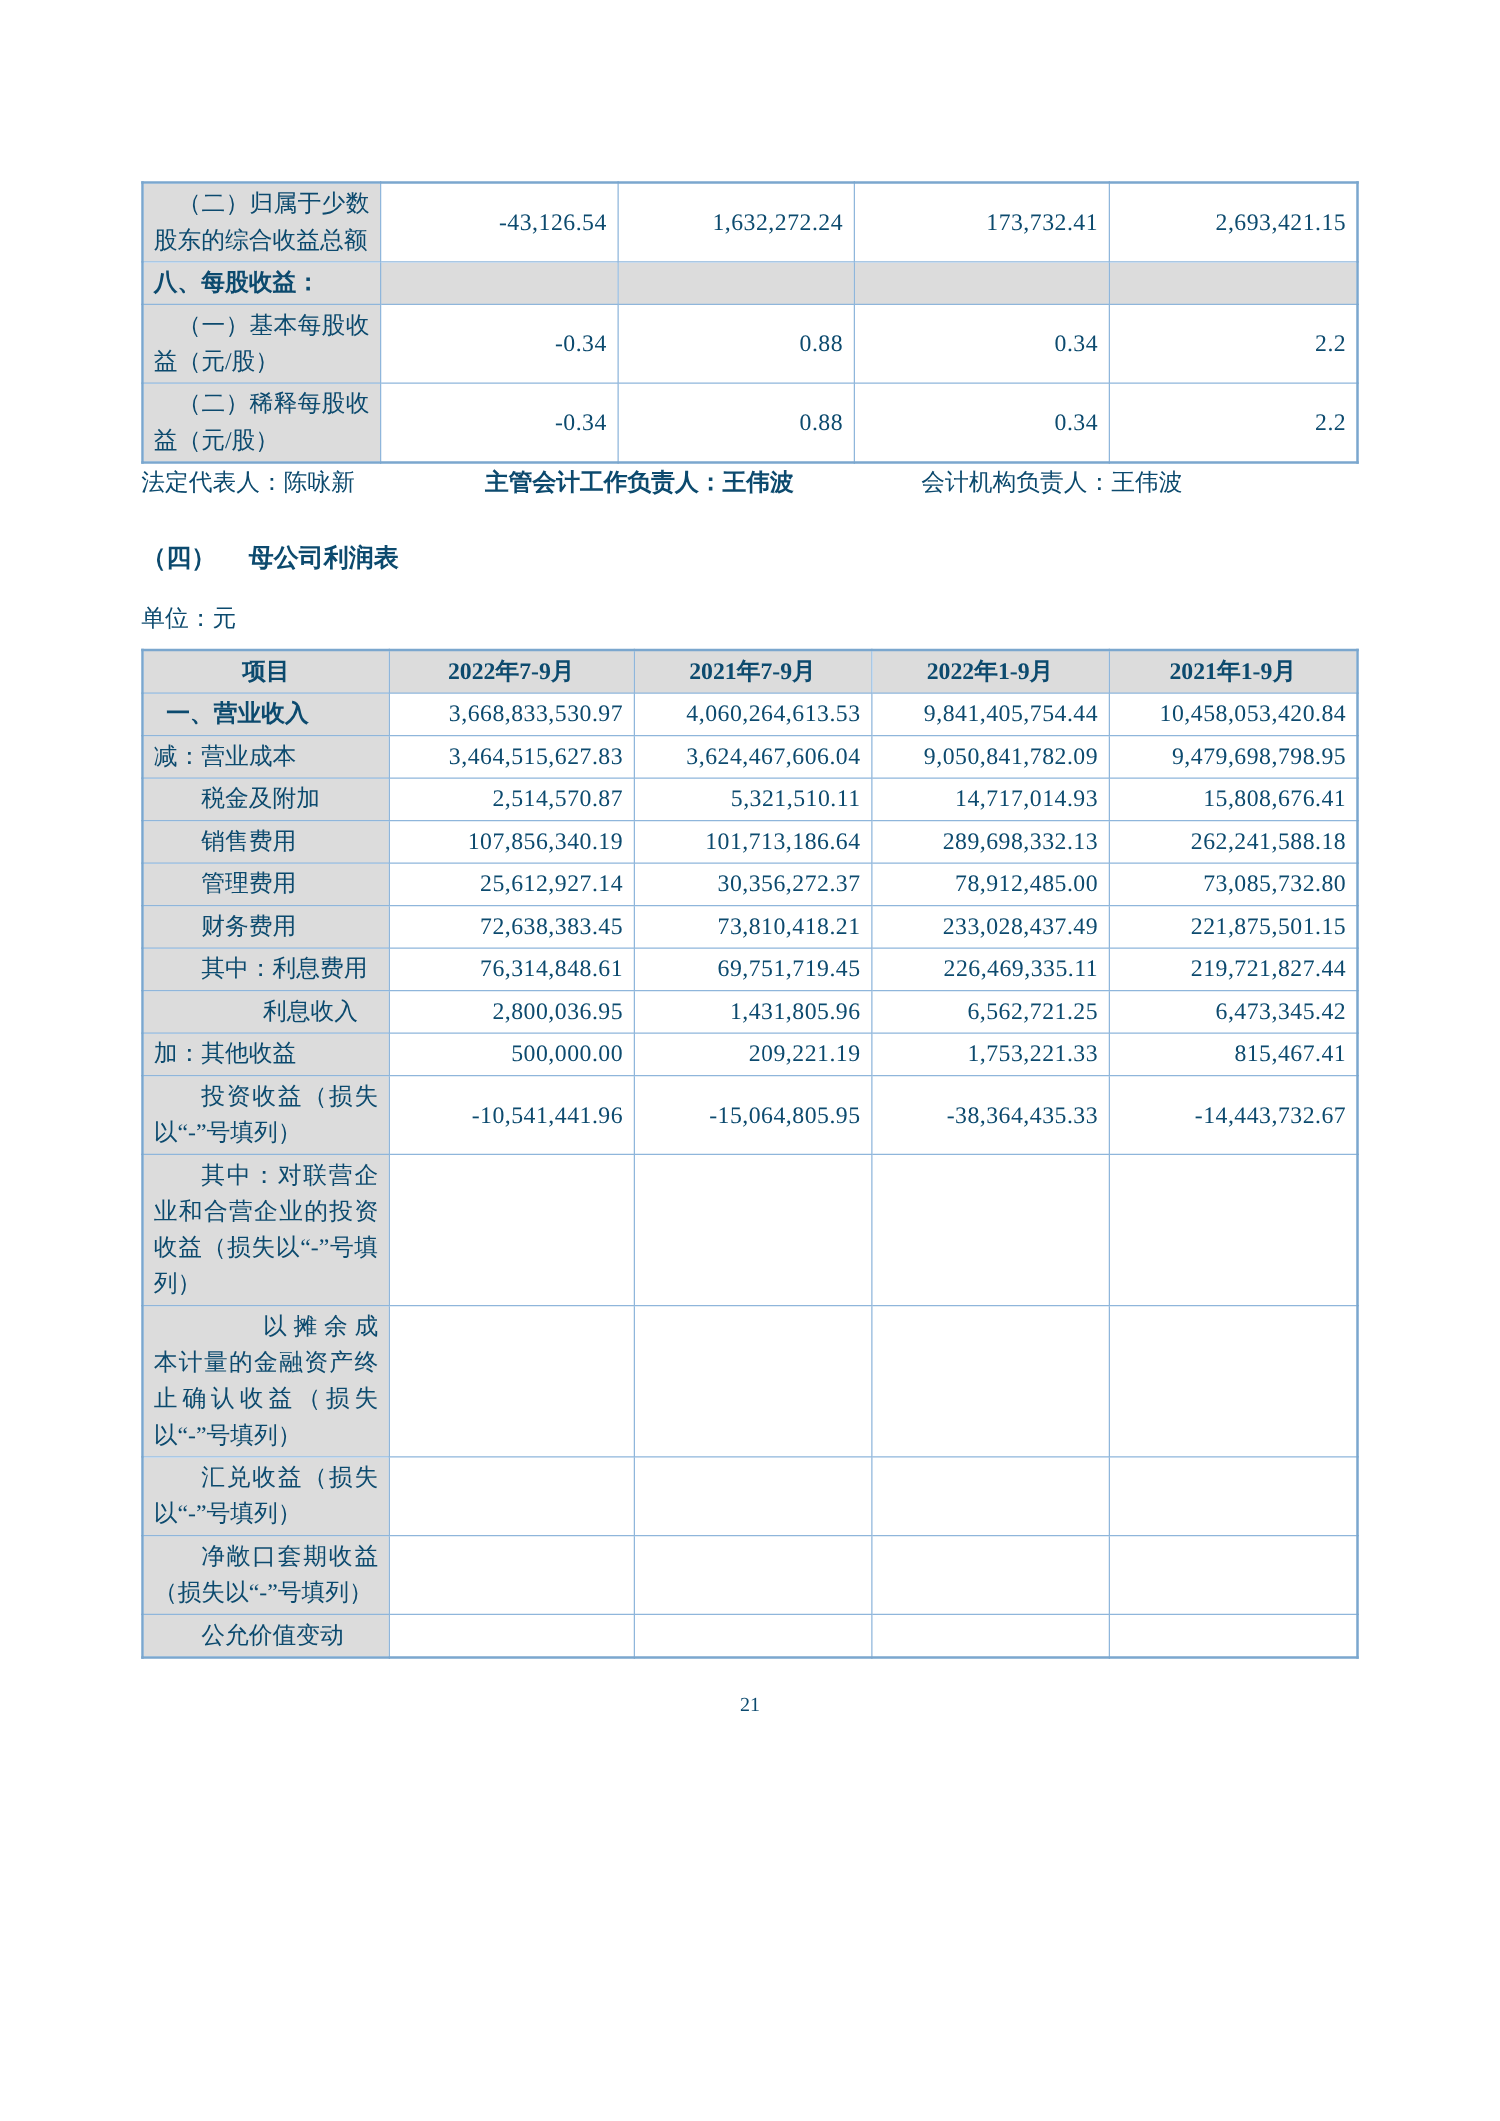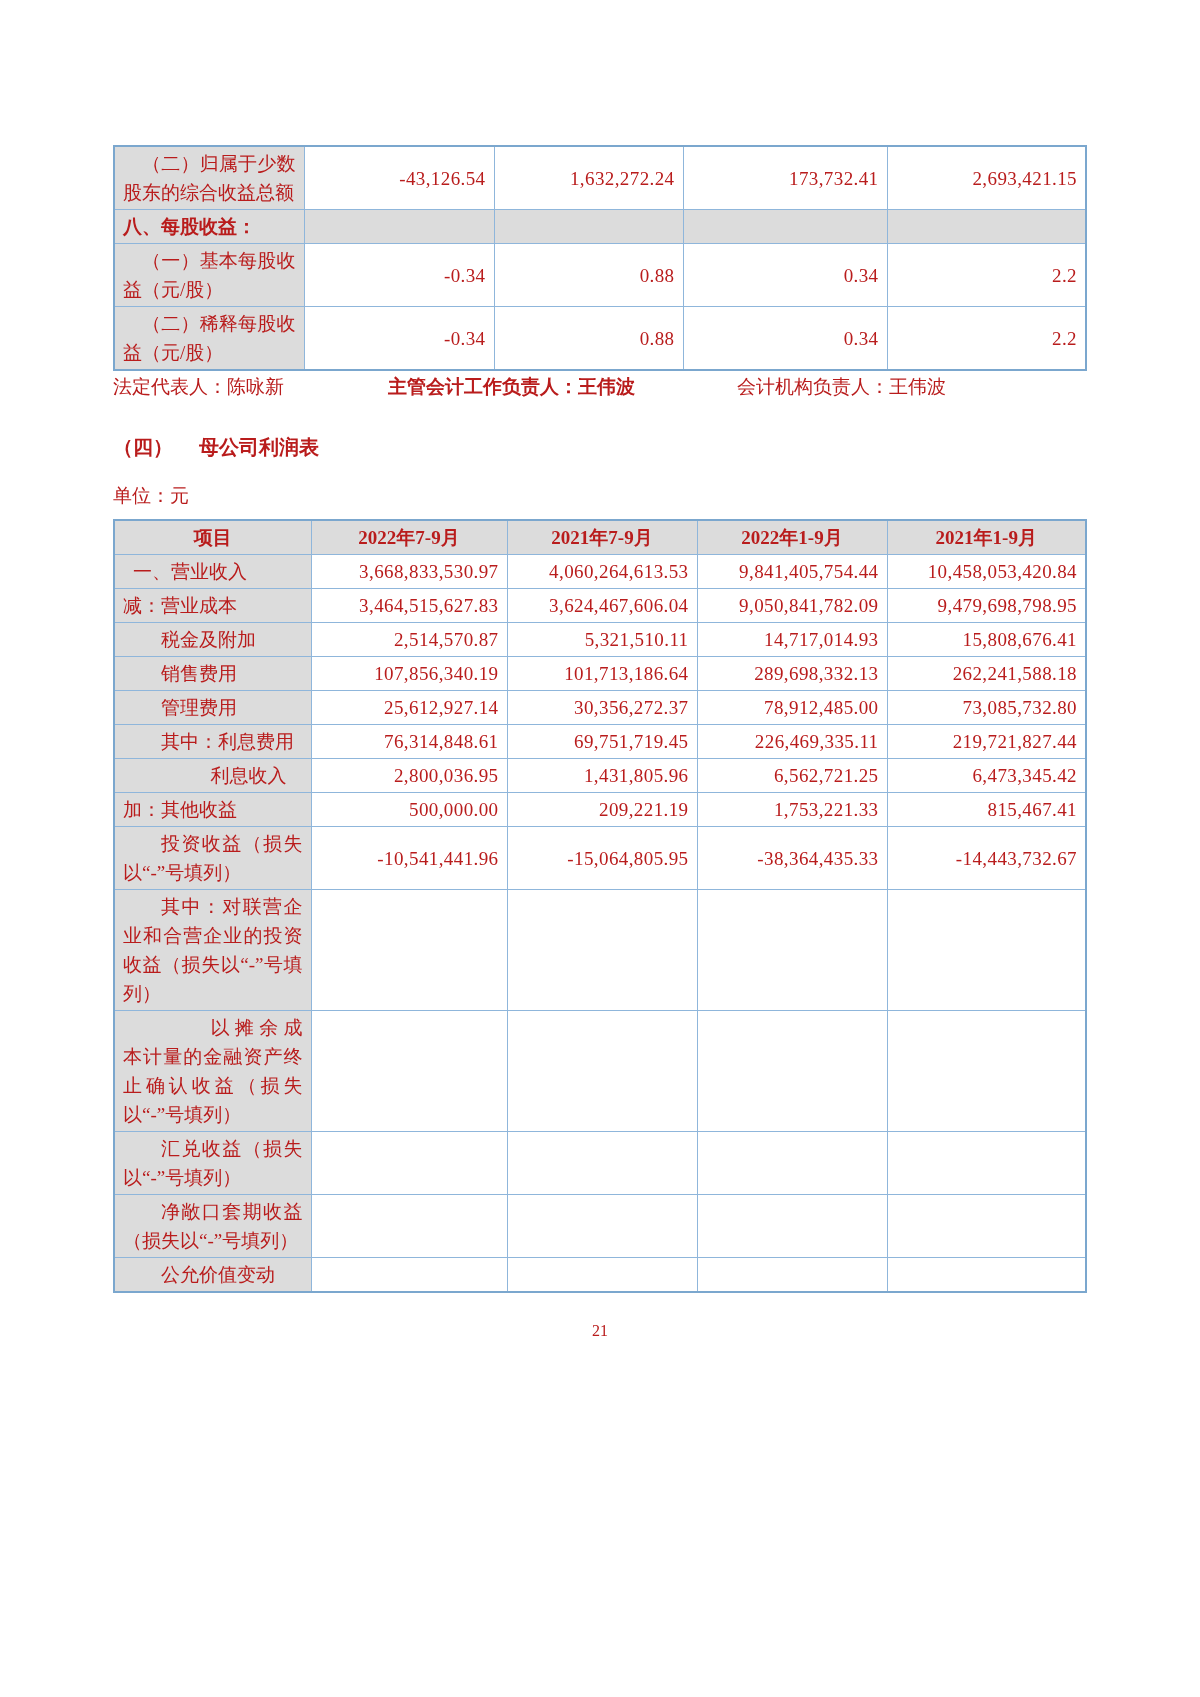--- a/index.html
+++ b/index.html
@@ -1,18 +1,18 @@
 <!DOCTYPE html>
 <html><head>
 <meta charset="utf-8">
 <style>
   html,body { margin:0; padding:0; background:#ffffff; }
   .page {
     position:relative; width:1200px; height:1697px; overflow:hidden;
-    background:#ffffff; color:#b91c1c;
+    background:#ffffff; color:#0c4a6e;
     font-family:"Liberation Serif","DejaVu Serif",serif;
   }
   .content { position:absolute; left:113px; top:0; width:974px; }
 
   table.fintable {
     border-collapse:collapse; table-layout:fixed; width:974px;
     border:2px solid #7BA7CE;
   }
   .fintable td, .fintable th {
     border:1px solid #8FB6DB;
@@ -20,21 +20,21 @@
     padding:2px 8px; overflow:hidden; word-break:break-all;
   }
   .fintable tr { height:30px; }
   .fintable tr.hdr { height:33px; }
   .fintable tr.section-row { height:32px; }
   .fintable th { background:#DCDCDC; font-weight:bold; }
   td.lbl { background:#DCDCDC; text-align:justify; }
   td.num { background:#ffffff; text-align:right; letter-spacing:0.4px; }
   tr.section-row td { background:#DCDCDC; }
   tr.section-row td.lbl { font-weight:bold; }
-  td.lbl.b { font-weight:normal;padding-left:18px; }
+  td.lbl.b { font-weight:bold;padding-left:18px; }
   .t1 td.lbl.ind-1 { text-indent:1em; }
   .t2 td.lbl.ind-1 { text-indent:2em; }
   .t2 td.lbl.ind-2 { text-indent:4.6em; }
 
   #table1 { margin-top:145px; }
 
   .sig { position:relative; height:24px; margin-top:5px; font-size:19px; line-height:22px; }
   .sig span { position:absolute; top:0; white-space:nowrap; }
   .sig .s1 { left:0; }
   .sig .s2 { left:275px;font-weight:bold; }
@@ -154,20 +154,27 @@
             <td class="num">262,241,588.18</td>
           </tr>
           <tr>
             <td class="lbl ind-1">管理费用</td>
             <td class="num">25,612,927.14</td>
             <td class="num">30,356,272.37</td>
             <td class="num">78,912,485.00</td>
             <td class="num">73,085,732.80</td>
           </tr>
           <tr>
+            <td class="lbl ind-1">财务费用</td>
+            <td class="num">72,638,383.45</td>
+            <td class="num">73,810,418.21</td>
+            <td class="num">233,028,437.49</td>
+            <td class="num">221,875,501.15</td>
+          </tr>
+          <tr>
             <td class="lbl ind-1">其中：利息费用</td>
             <td class="num">76,314,848.61</td>
             <td class="num">69,751,719.45</td>
             <td class="num">226,469,335.11</td>
             <td class="num">219,721,827.44</td>
           </tr>
           <tr>
             <td class="lbl ind-2">利息收入</td>
             <td class="num">2,800,036.95</td>
             <td class="num">1,431,805.96</td>

